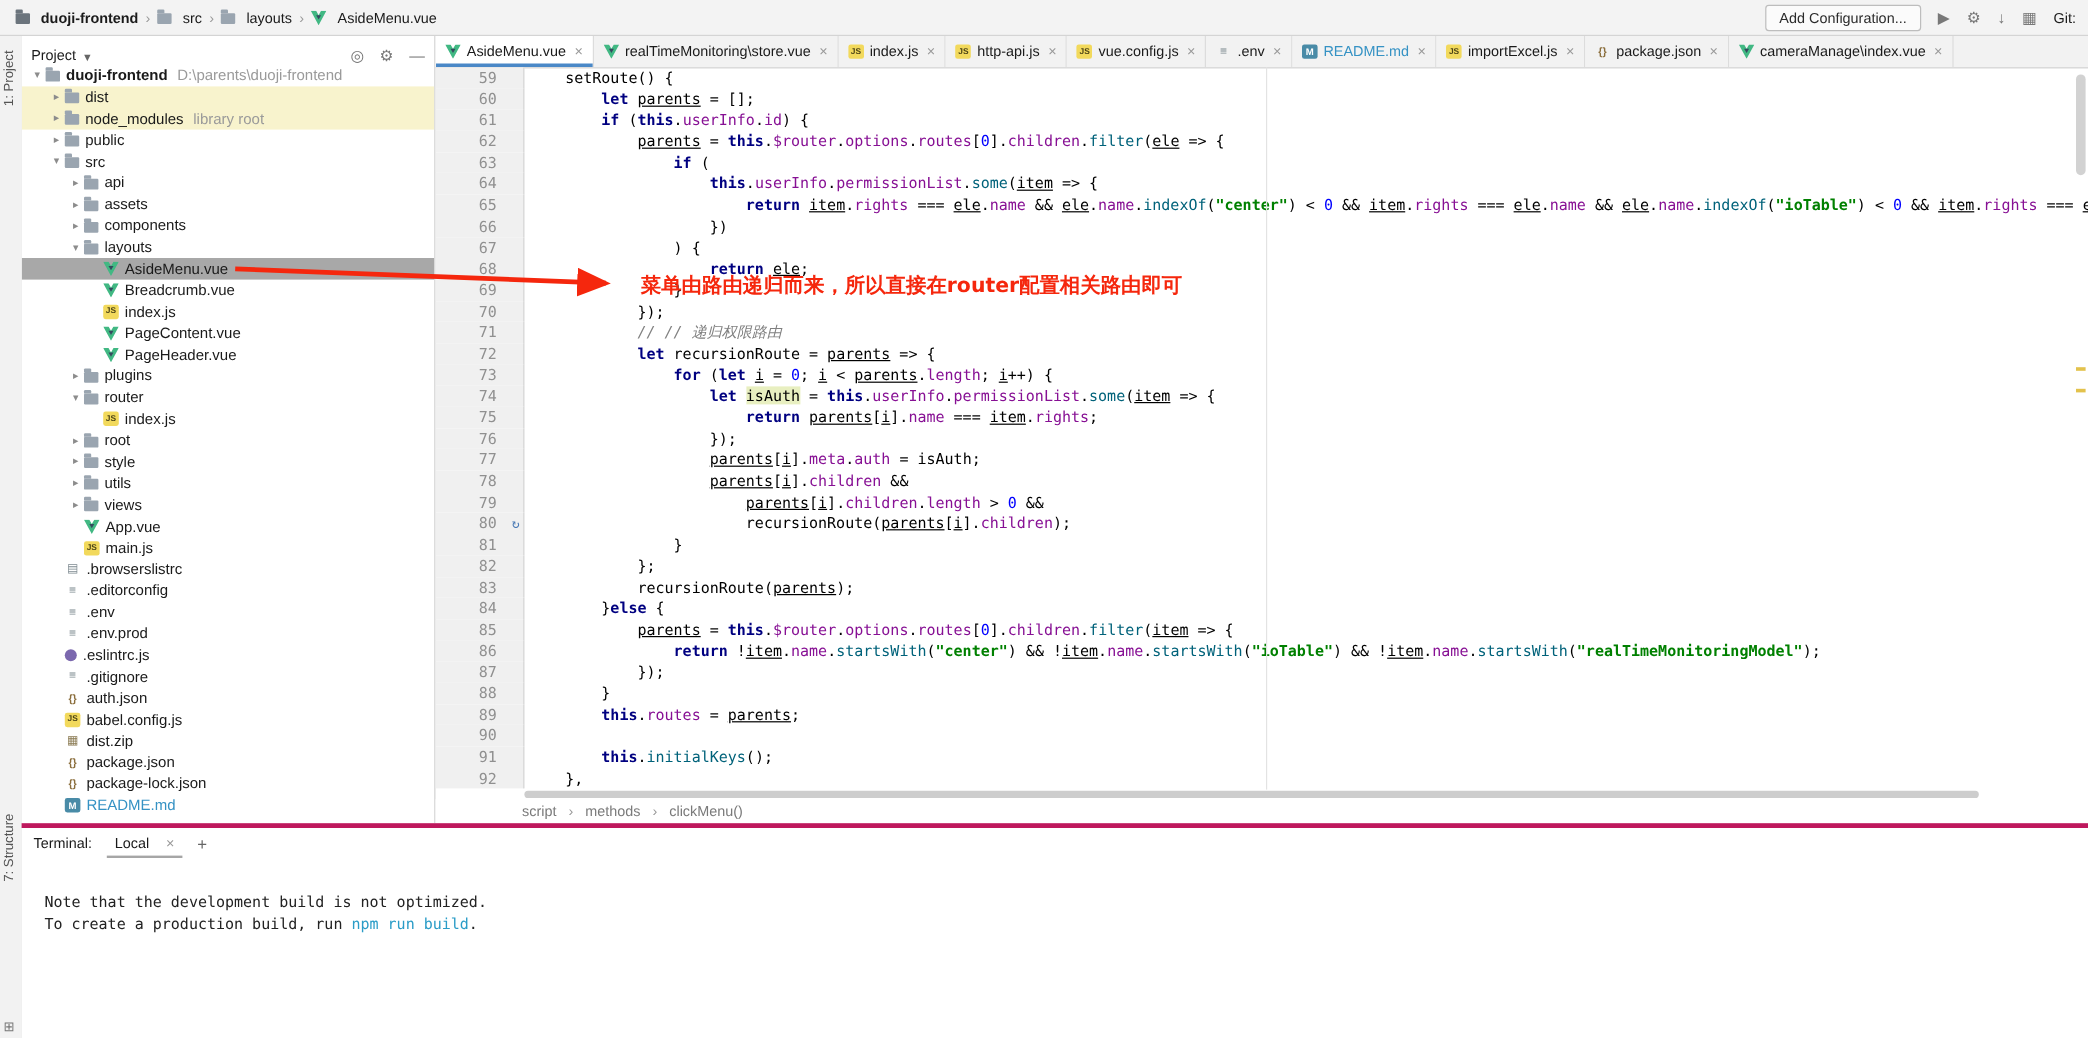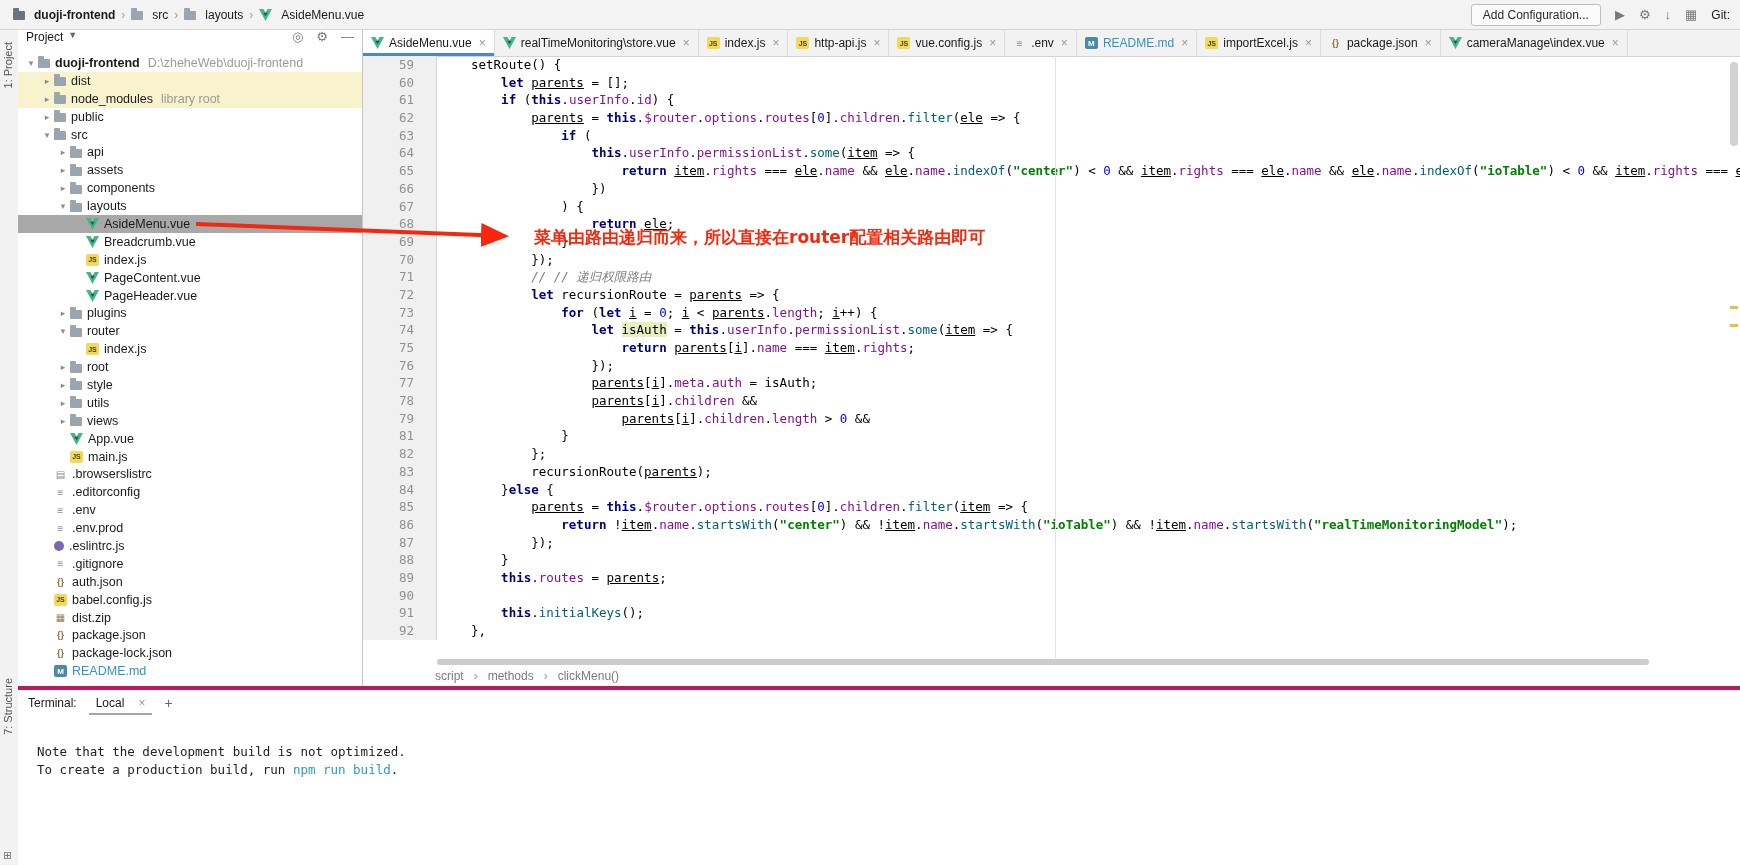--- a/index.html
+++ b/index.html
@@ -25,21 +25,21 @@
              border-right:1px solid #d4d4d4;}
   .vlabel{position:absolute;left:2px;writing-mode:vertical-rl;transform:rotate(180deg);
           font-size:11px;color:#555;white-space:nowrap;}
   .vl-top{top:12px;}
   .vl-bottom{top:648px;}
   .switcher{position:absolute;bottom:3px;left:3px;color:#777;font-size:11px;}
 
   
   .project-panel{position:absolute;left:18px;top:30px;width:345px;height:656px;background:#fff;
                  border-right:1px solid #c6c6c6;box-sizing:border-box;overflow:hidden;}
-  .panel-header{height:23px;display:flex;align-items:flex-start;padding:0 8px;gap:5px;}
+  .panel-header{height:23px;display:flex;align-items:flex-end;padding:0 8px;gap:5px;}
   .caret{font-size:9px;color:#666;}
   .ph-icons{margin-left:auto;display:flex;gap:13px;align-items:center;}
   .tree{position:absolute;top:24px;left:0;right:0;bottom:0;font-size:12.5px;overflow:hidden;}
   .trow{display:flex;align-items:center;height:17.9px;white-space:nowrap;}
   .trow.root .tlabel{font-weight:bold;}
   .trow.lib{background:#f8f3cd;}
   .trow.selected{background:#a8a8a8;}
   .chev{width:14px;flex:none;font-size:9px;color:#8c8c8c;text-align:center;}
   .tsuffix{color:#9a9a9a;margin-left:8px;font-weight:normal;}
 
@@ -163,21 +163,21 @@
           <span class="tbicon">◎</span>
           <span class="tbicon">⚙</span>
           <span class="tbicon">—</span>
         </span>
     </div>
     <div class="tree">
         <div class="trow root" style="padding-left:6px">
           <span class="chev">▾</span>
           <span class="ic ic-folder"></span>
           <span class="tlabel">duoji-frontend</span>
-          <span class="tsuffix">D:\zheheWeb\duoji-frontend</span>
+          <span class="tsuffix">D:\parents\duoji-frontend</span>
         </div>
         <div class="trow lib" style="padding-left:22px">
           <span class="chev">▸</span>
           <span class="ic ic-folder"></span>
           <span class="tlabel">dist</span>
         </div>
         <div class="trow lib" style="padding-left:22px">
           <span class="chev">▸</span>
           <span class="ic ic-folder"></span>
           <span class="tlabel">node_modules</span>
@@ -501,20 +501,24 @@
             <span class="gut">77</span>
             <span class="cl"><span class="t-p">                </span><span class="t-u">parents</span><span class="t-p">[</span><span class="t-u">i</span><span class="t-p">].</span><span class="t-f">meta</span><span class="t-p">.</span><span class="t-f">auth</span><span class="t-p"> = isAuth;</span></span>
           </div>
           <div class="crow">
             <span class="gut">78</span>
             <span class="cl"><span class="t-p">                </span><span class="t-u">parents</span><span class="t-p">[</span><span class="t-u">i</span><span class="t-p">].</span><span class="t-f">children</span><span class="t-p"> &amp;&amp;</span></span>
           </div>
           <div class="crow">
             <span class="gut">79</span>
             <span class="cl"><span class="t-p">                    </span><span class="t-u">parents</span><span class="t-p">[</span><span class="t-u">i</span><span class="t-p">].</span><span class="t-f">children</span><span class="t-p">.</span><span class="t-f">length</span><span class="t-p"> &gt; </span><span class="t-n">0</span><span class="t-p"> &amp;&amp;</span></span>
+          </div>
+          <div class="crow">
+            <span class="gut">80<span class="gicon">↻</span></span>
+            <span class="cl"><span class="t-p">                    recursionRoute(</span><span class="t-u">parents</span><span class="t-p">[</span><span class="t-u">i</span><span class="t-p">].</span><span class="t-f">children</span><span class="t-p">);</span></span>
           </div>
           <div class="crow">
             <span class="gut">81</span>
             <span class="cl"><span class="t-p">            }</span></span>
           </div>
           <div class="crow">
             <span class="gut">82</span>
             <span class="cl"><span class="t-p">        };</span></span>
           </div>
           <div class="crow">

